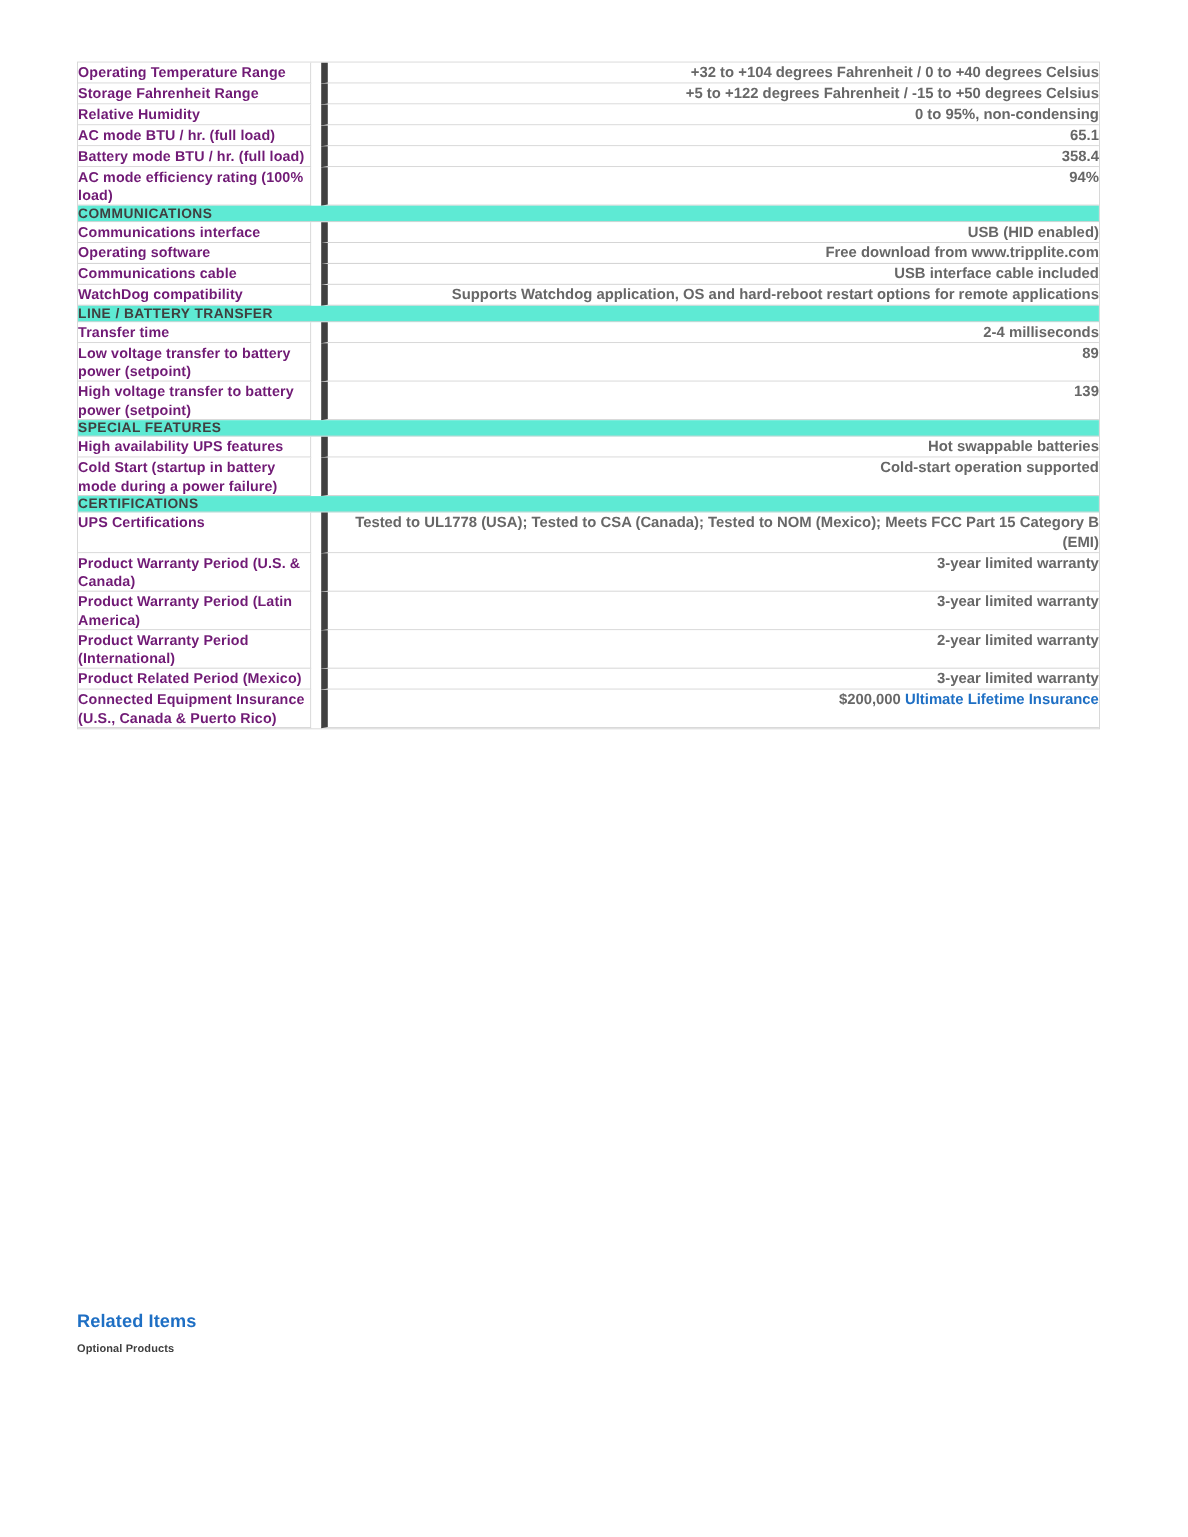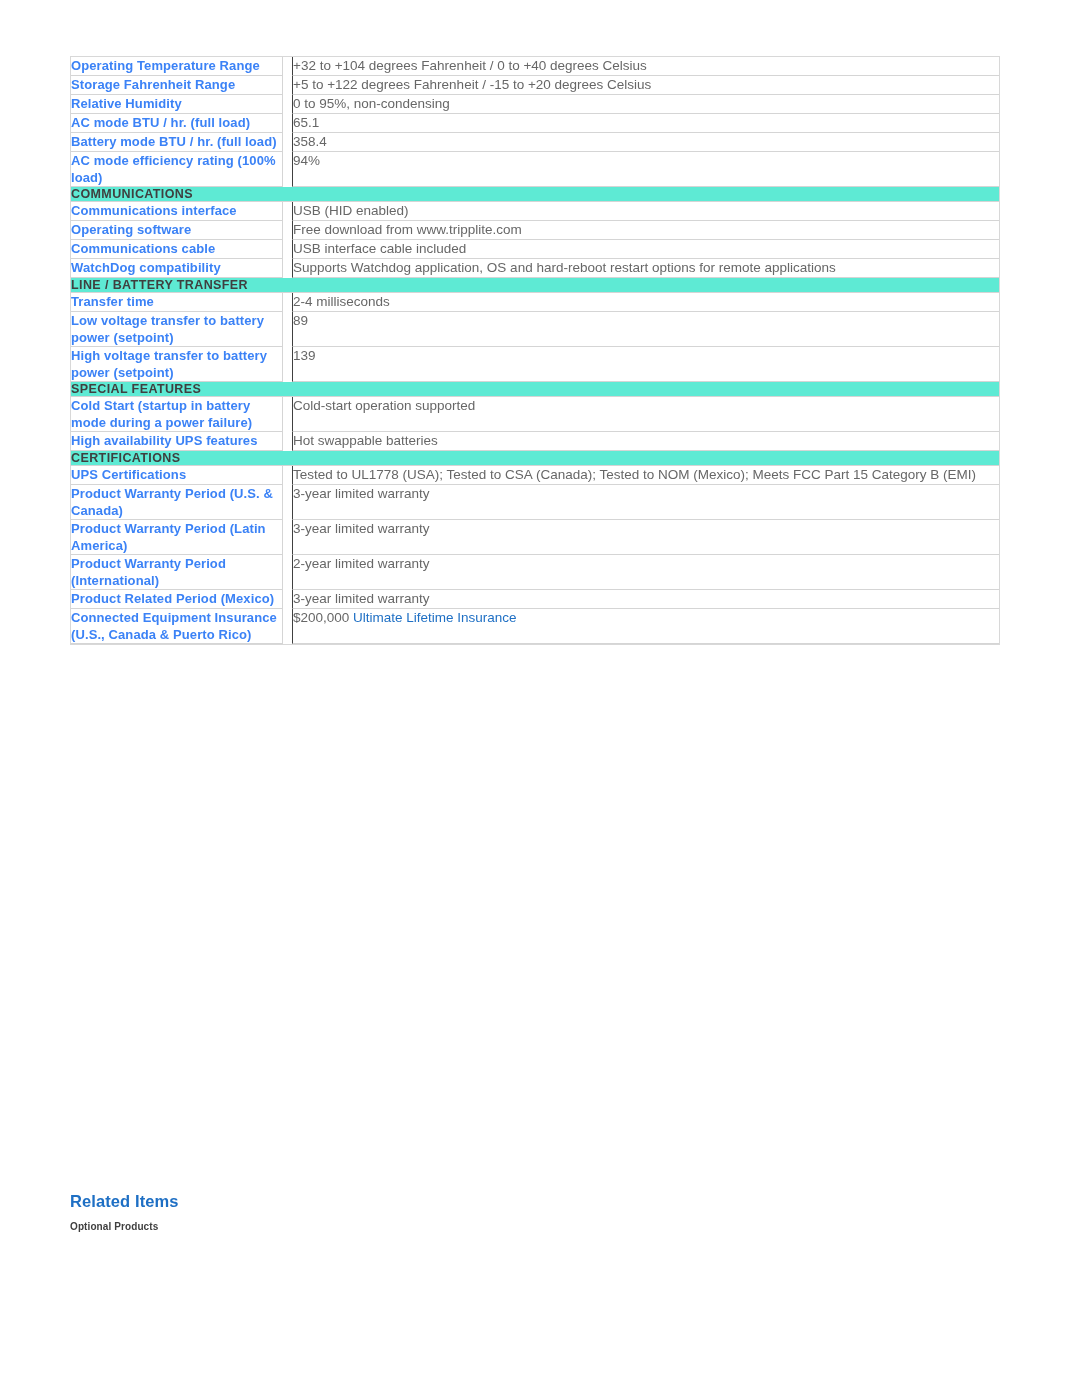--- a/index.html
+++ b/index.html
@@ -48,35 +48,36 @@
 
   
   td.lbl {
     width: 212px;
     box-sizing: border-box;
     border-right: 1px solid #d5d5d5;
     border-bottom: 1px solid #d5d5d5;
     padding: 14px 14px 16px 8px;
     font-size: 13px;
     font-weight: bold;
-    color: #3b82f6;
+    color: #701a75;
     line-height: 17px;
     letter-spacing: 0.1px;
   }
 
   
   td.val {
     box-sizing: border-box;
     border-bottom: 1px solid #d5d5d5;
-    border-left: 1px solid #404040;
+    border-left: 6px solid #404040;
     padding: 14px 12px 16px 10px;
     font-size: 13.5px;
-    font-weight: normal;
+    font-weight: bold;
     color: #676767;
     line-height: 18px;
+    text-align: right;
   }
 
   
   td.gutter {
     width: 9px;
     border-bottom: 0;
     padding: 0;
   }
 
   
@@ -134,21 +135,21 @@
     <table class="spec">
       <tbody id="spec-body">
           <tr class="spec-row">
             <td class="lbl">Operating Temperature Range</td>
             <td class="gutter"></td>
             <td class="val">+32 to +104 degrees Fahrenheit / 0 to +40 degrees Celsius</td>
           </tr>
           <tr class="spec-row">
             <td class="lbl">Storage Fahrenheit Range</td>
             <td class="gutter"></td>
-            <td class="val">+5 to +122 degrees Fahrenheit / -15 to +20 degrees Celsius</td>
+            <td class="val">+5 to +122 degrees Fahrenheit / -15 to +50 degrees Celsius</td>
           </tr>
           <tr class="spec-row">
             <td class="lbl">Relative Humidity</td>
             <td class="gutter"></td>
             <td class="val">0 to 95%, non-condensing</td>
           </tr>
           <tr class="spec-row">
             <td class="lbl">AC mode BTU / hr. (full load)</td>
             <td class="gutter"></td>
             <td class="val">65.1</td>
@@ -201,28 +202,28 @@
           </tr>
           <tr class="spec-row">
             <td class="lbl">High voltage transfer to battery power (setpoint)</td>
             <td class="gutter"></td>
             <td class="val">139</td>
           </tr>
           <tr class="section-row">
             <td class="section" colspan="3">SPECIAL FEATURES</td>
           </tr>
           <tr class="spec-row">
+            <td class="lbl">High availability UPS features</td>
+            <td class="gutter"></td>
+            <td class="val">Hot swappable batteries</td>
+          </tr>
+          <tr class="spec-row">
             <td class="lbl">Cold Start (startup in battery mode during a power failure)</td>
             <td class="gutter"></td>
             <td class="val">Cold-start operation supported</td>
-          </tr>
-          <tr class="spec-row">
-            <td class="lbl">High availability UPS features</td>
-            <td class="gutter"></td>
-            <td class="val">Hot swappable batteries</td>
           </tr>
           <tr class="section-row">
             <td class="section" colspan="3">CERTIFICATIONS</td>
           </tr>
           <tr class="spec-row">
             <td class="lbl">UPS Certifications</td>
             <td class="gutter"></td>
             <td class="val">Tested to UL1778 (USA); Tested to CSA (Canada); Tested to NOM (Mexico); Meets FCC Part 15 Category B (EMI)</td>
           </tr>
           <tr class="spec-row">

